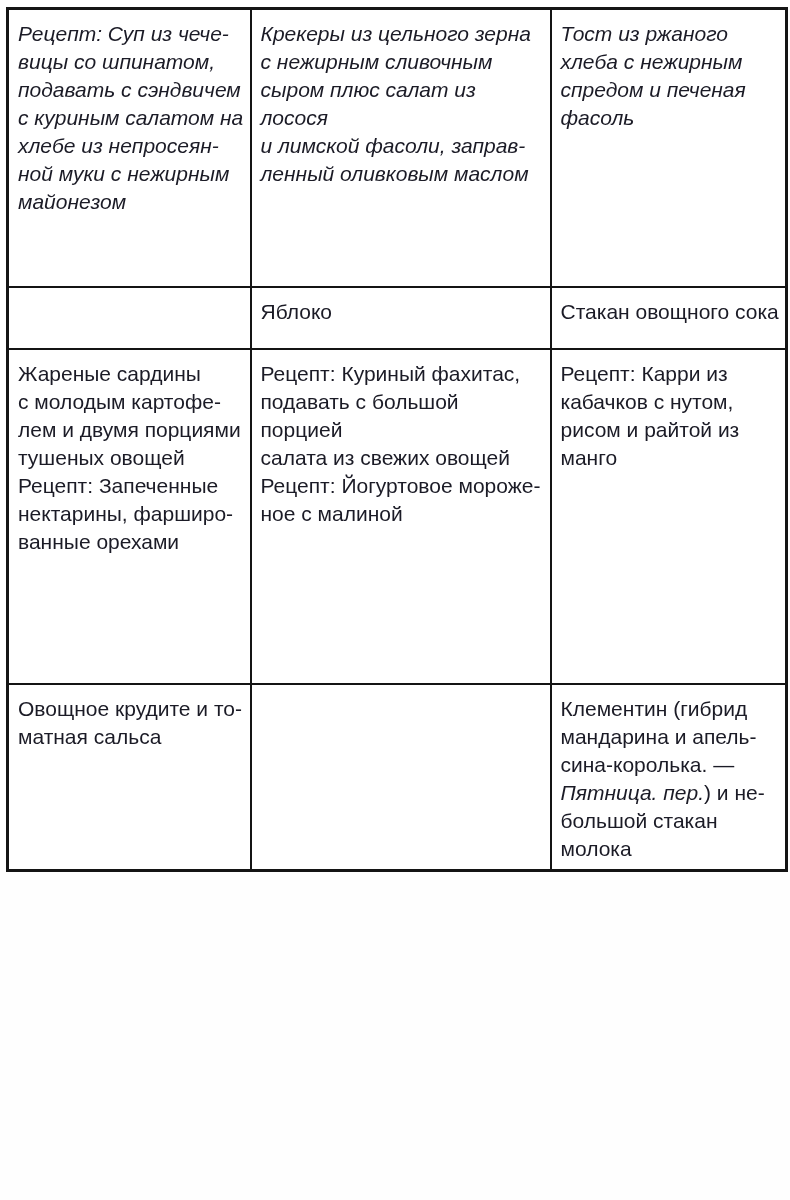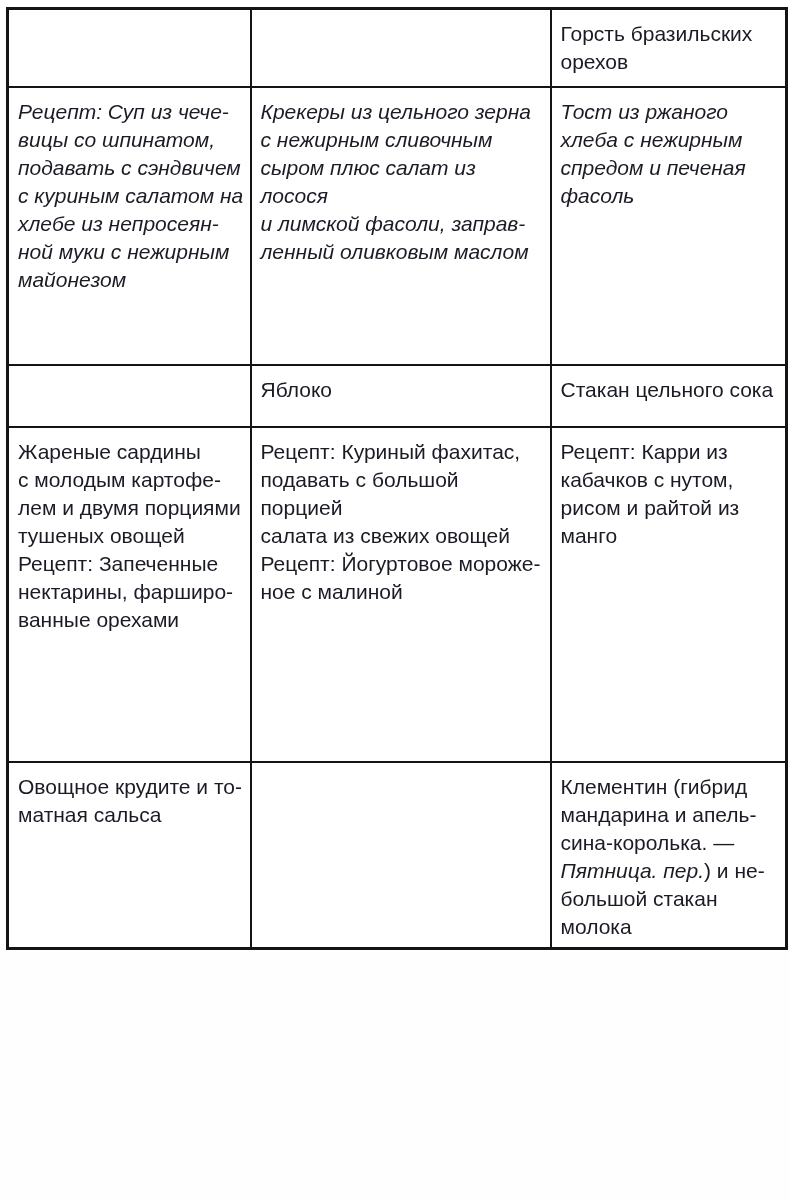--- a/index.html
+++ b/index.html
@@ -61,26 +61,20 @@
 <body>
 
 <div class="page">
   <table class="meal-table">
     <colgroup>
       <col style="width:243px">
       <col style="width:300px">
       <col style="width:236px">
     </colgroup>
     <tbody>
-      <tr class="r-2">
-        <td></td>
-        <td></td>
-        <td>Горсть бразильских
-орехов</td>
-      </tr>
       <tr class="r-3">
         <td>Рецепт: Суп из чече-
 вицы со шпинатом,
 подавать с сэндвичем
 с куриным салатом на
 хлебе из непросеян-
 ной муки с нежирным
 майонезом</td>
         <td>Крекеры из цельного зерна
 с нежирным сливочным
@@ -88,21 +82,21 @@
 и лимской фасоли, заправ-
 ленный оливковым маслом</td>
         <td>Тост из ржаного
 хлеба с нежирным
 спредом и печеная
 фасоль</td>
       </tr>
       <tr class="r-4">
         <td></td>
         <td>Яблоко</td>
-        <td>Стакан цельного сока</td>
+        <td>Стакан овощного сока</td>
       </tr>
       <tr class="r-5">
         <td>Жареные сардины
 с молодым картофе-
 лем и двумя порциями
 тушеных овощей
 Рецепт: Запеченные
 нектарины, фарширо-
 ванные орехами</td>
         <td>Рецепт: Куриный фахитас,

